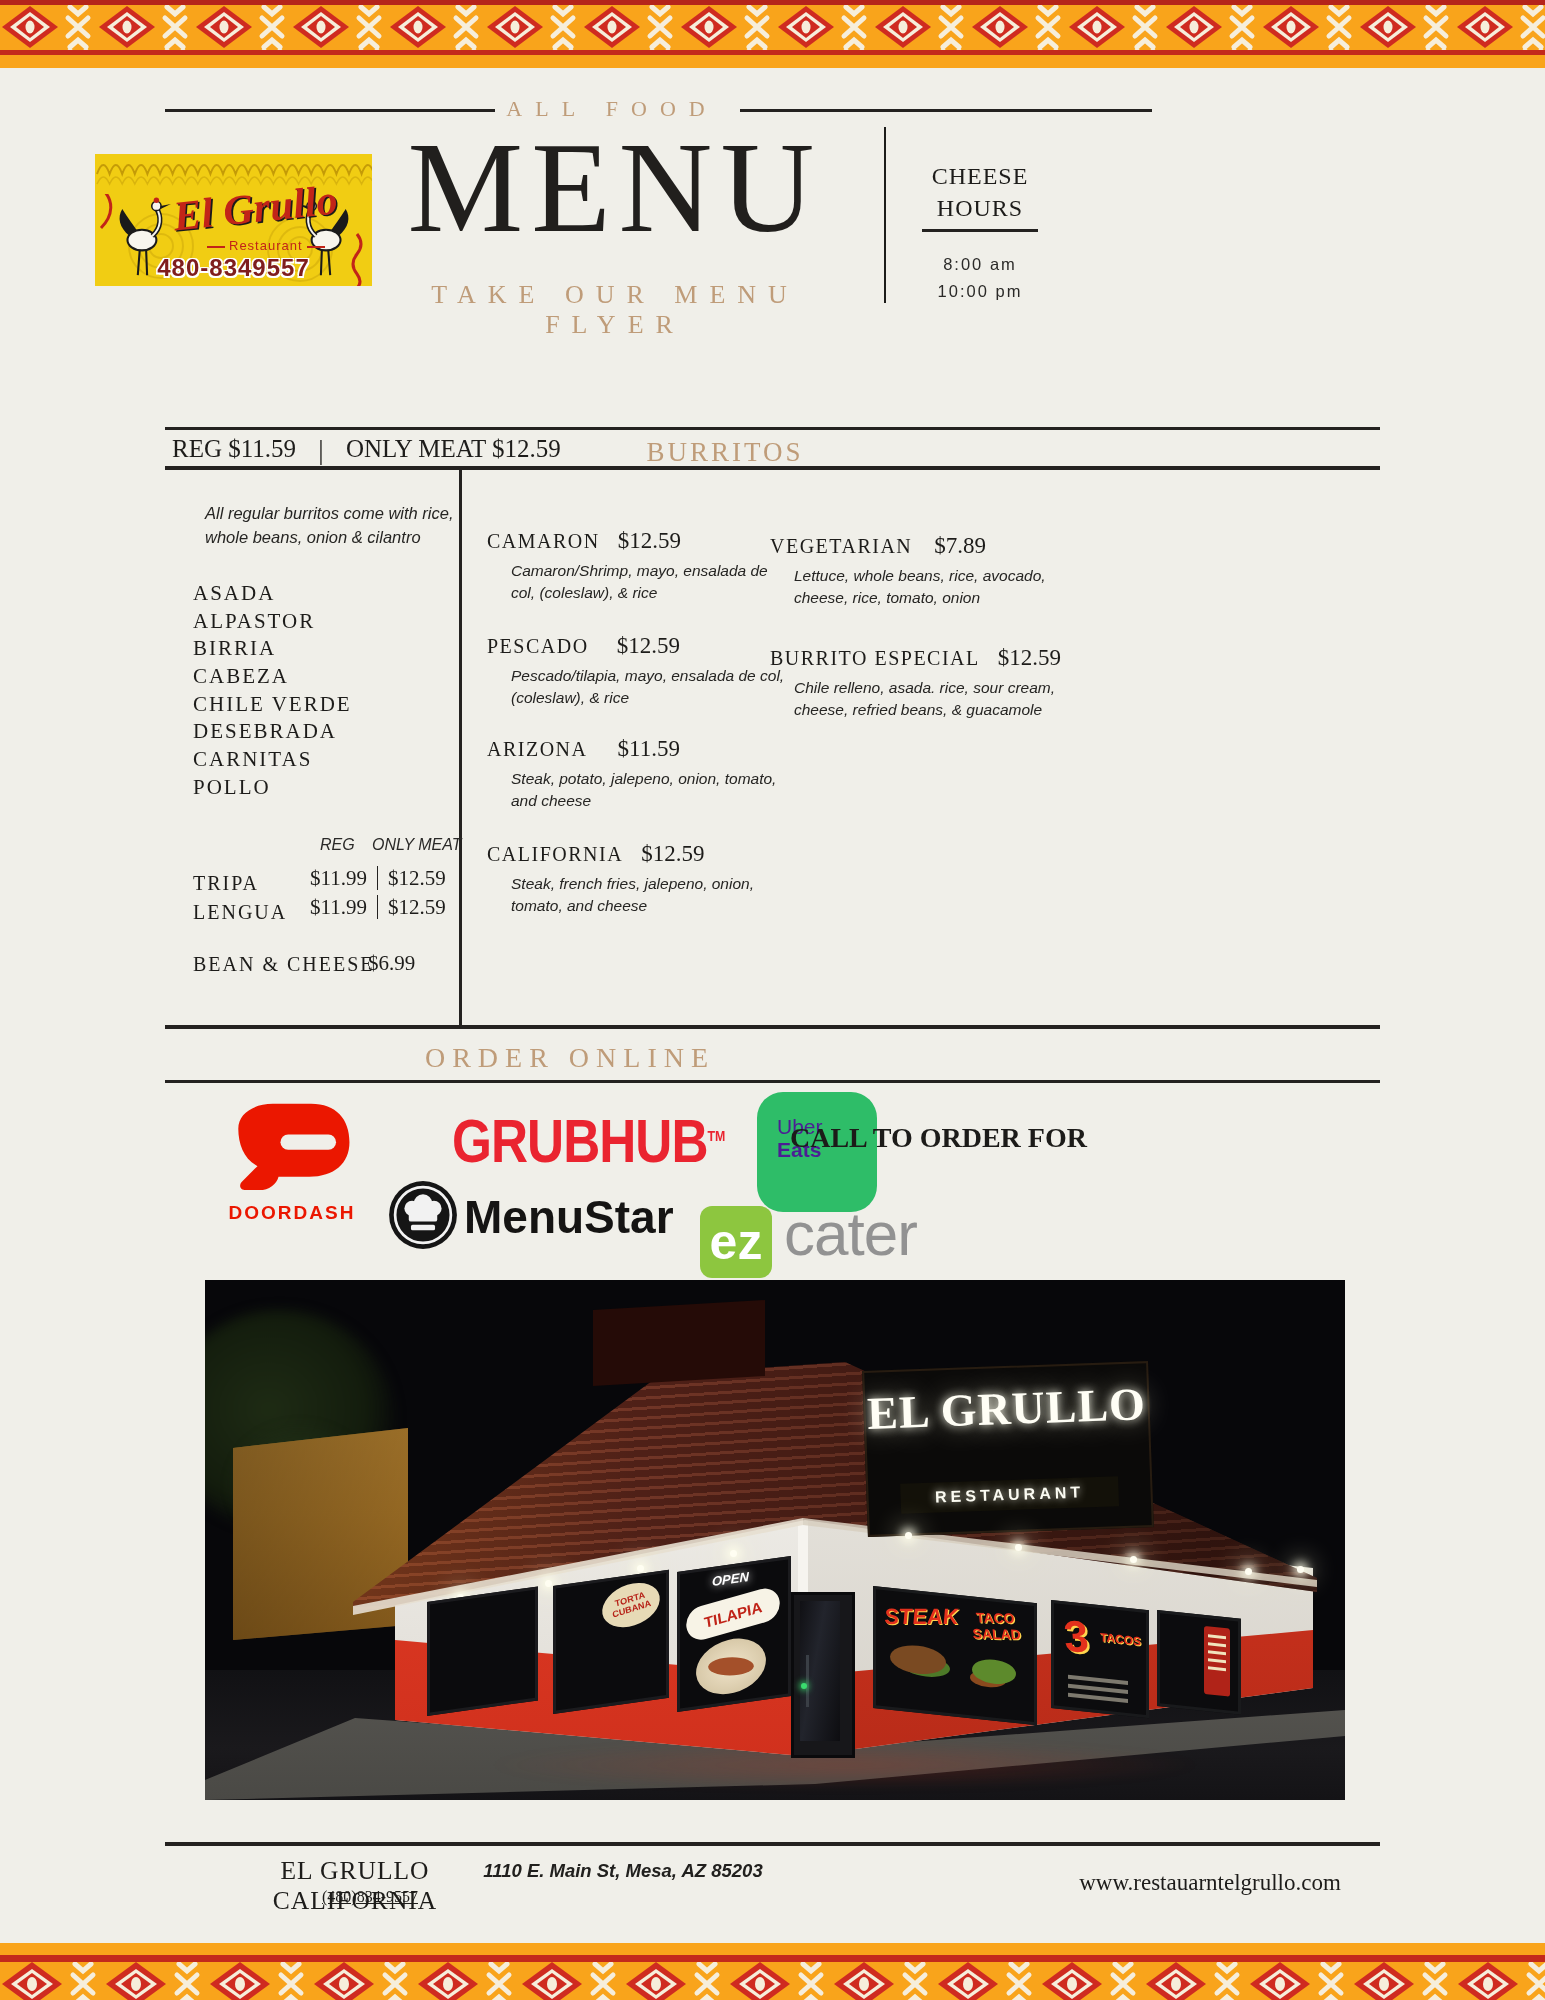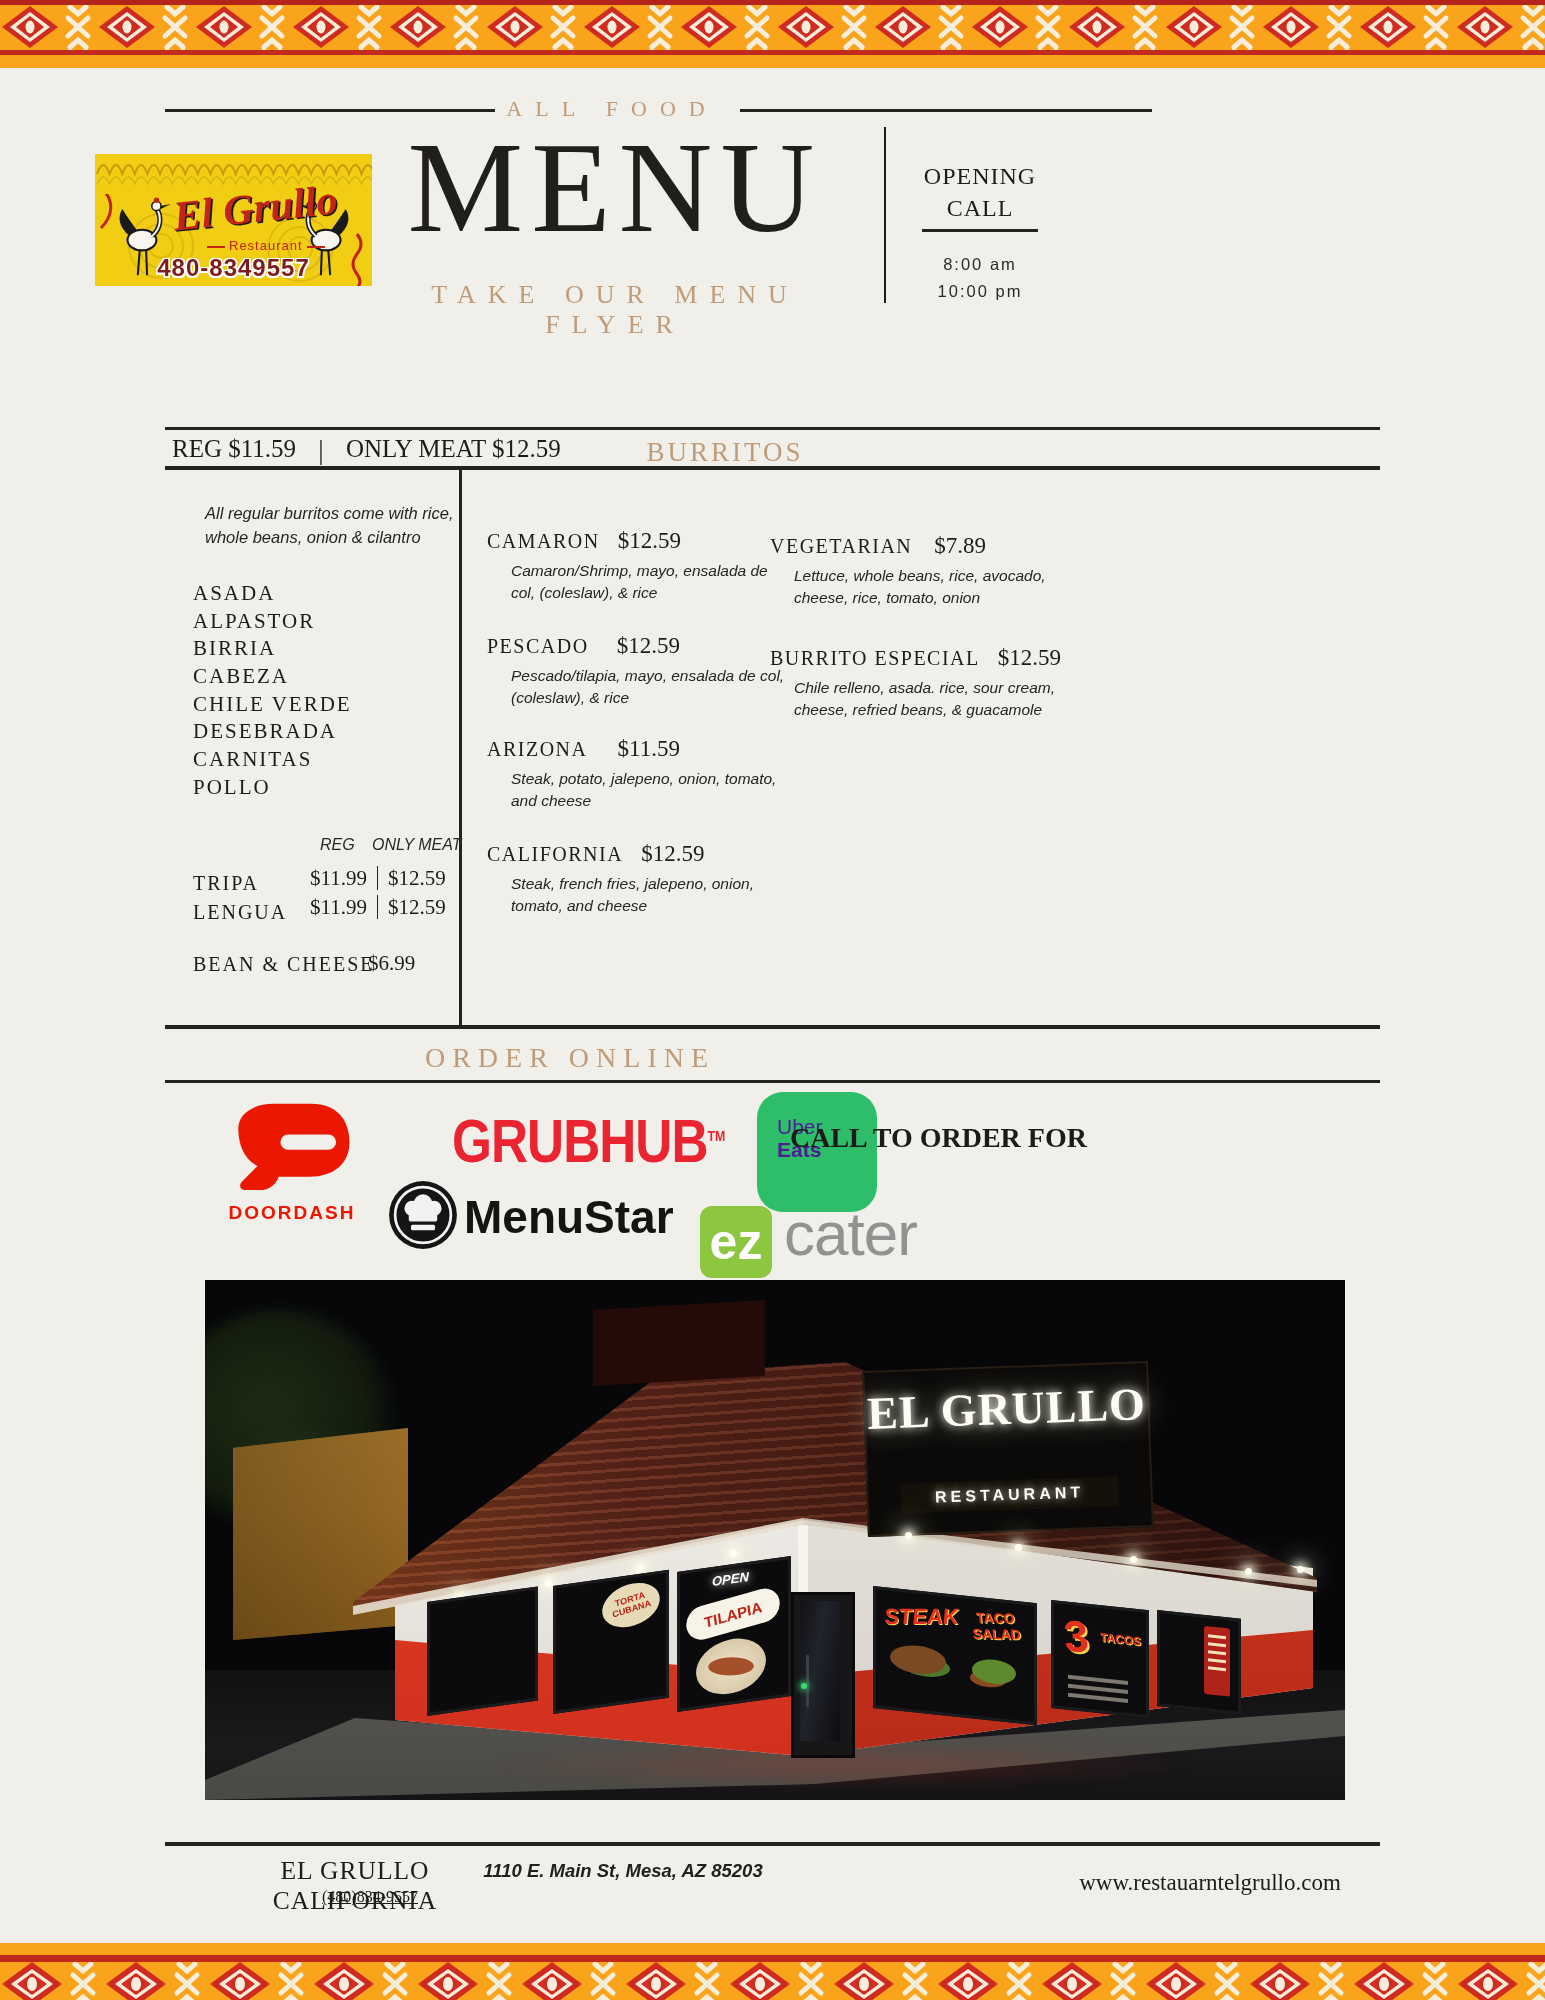--- a/index.html
+++ b/index.html
@@ -147,21 +147,21 @@
     <div class="logo-script serif">El Grullo</div>
     <div class="logo-sub sans"><span>Restaurant</span></div>
     <div class="logo-phone">480-8349557</div>
   </div>
 
   <div class="abs big-title serif center" style="left:385px;top:122px;width:460px;">MENU</div>
   <div class="abs subtitle serif center" style="left:385px;top:280px;width:460px;">TAKE OUR MENU FLYER</div>
 
   <div class="abs" style="left:884px;top:127px;width:2px;height:176px;background:#1d1c1a;"></div>
 
-  <div class="abs hours-title serif center" style="left:900px;top:160px;width:160px;">OPENING CALL</div>
+  <div class="abs hours-title serif center" style="left:900px;top:160px;width:160px;">CHEESE HOURS</div>
   <div class="rule" style="left:922px;top:229px;width:116px;height:3px;"></div>
   <div class="abs hours-time center" style="left:900px;top:255px;width:160px;">8:00 am</div>
   <div class="abs hours-time center" style="left:900px;top:282px;width:160px;">10:00 pm</div>
 
   <div class="rule" style="left:165px;top:427px;width:1215px;height:3px;"></div>
   <div class="abs banner serif" style="left:172px;top:433px;">
     <span>REG $11.59</span>
     <span class="sep">|</span>
     <span>ONLY MEAT $12.59</span>
   </div>

